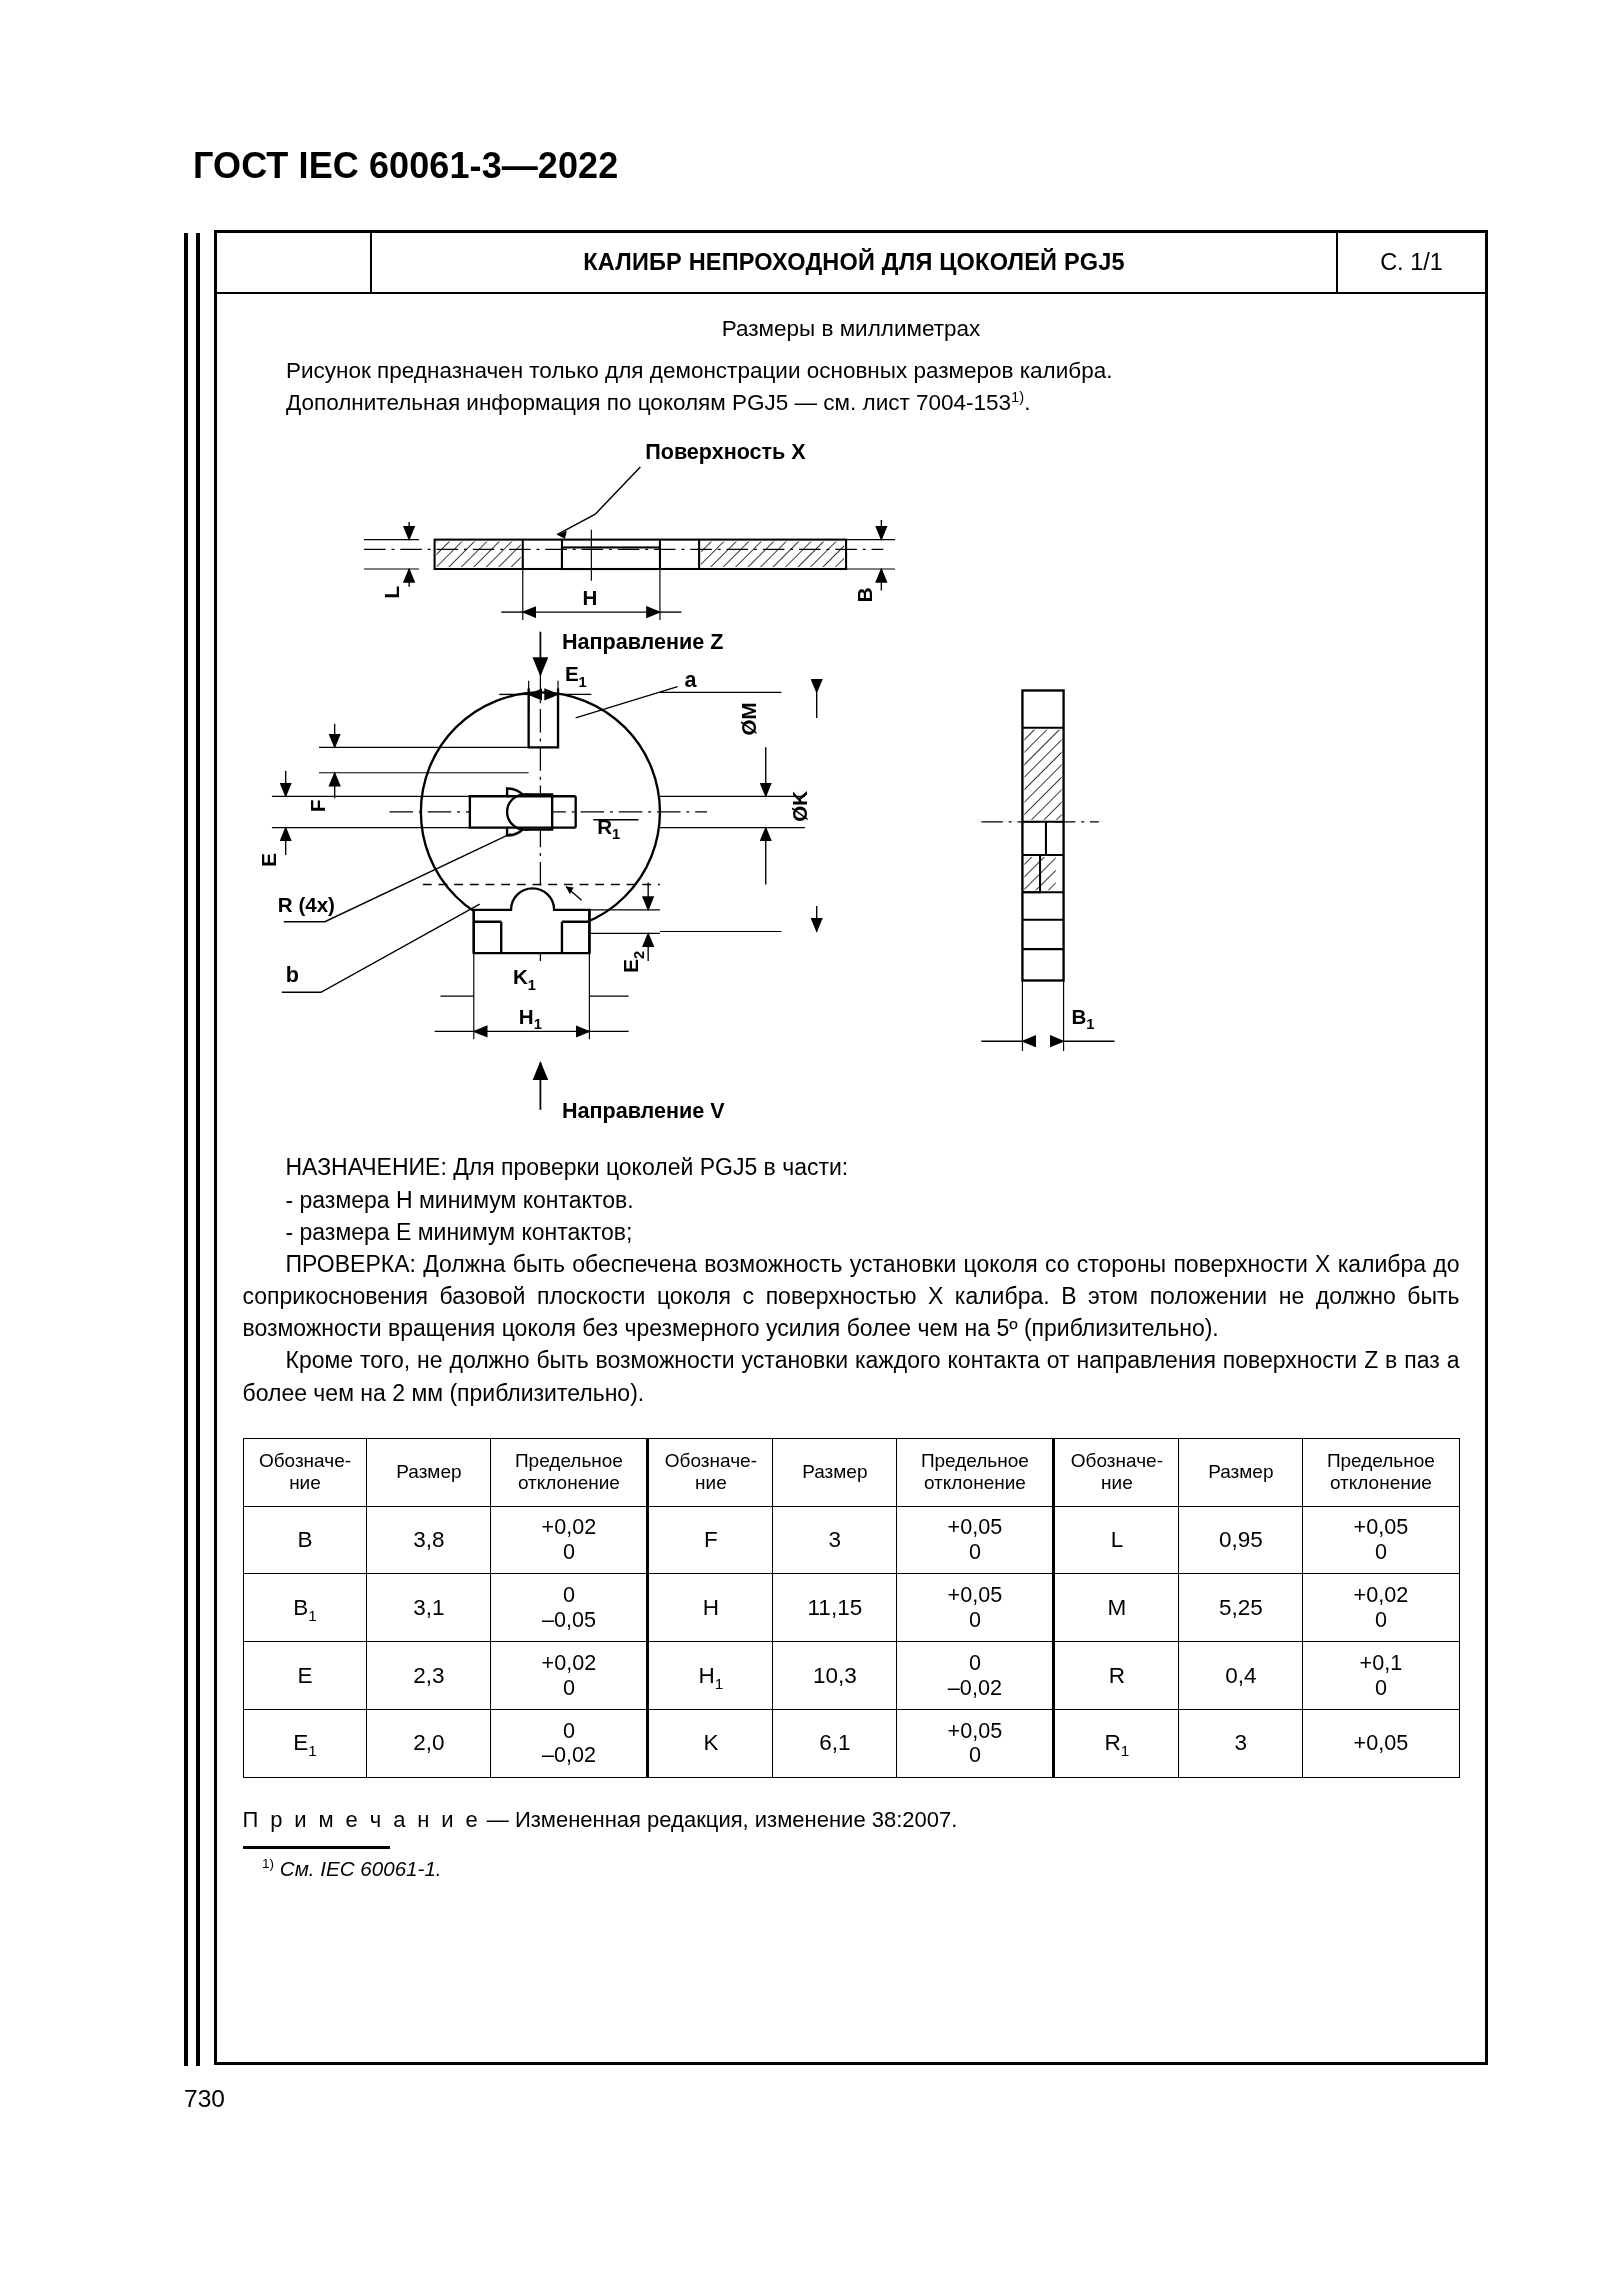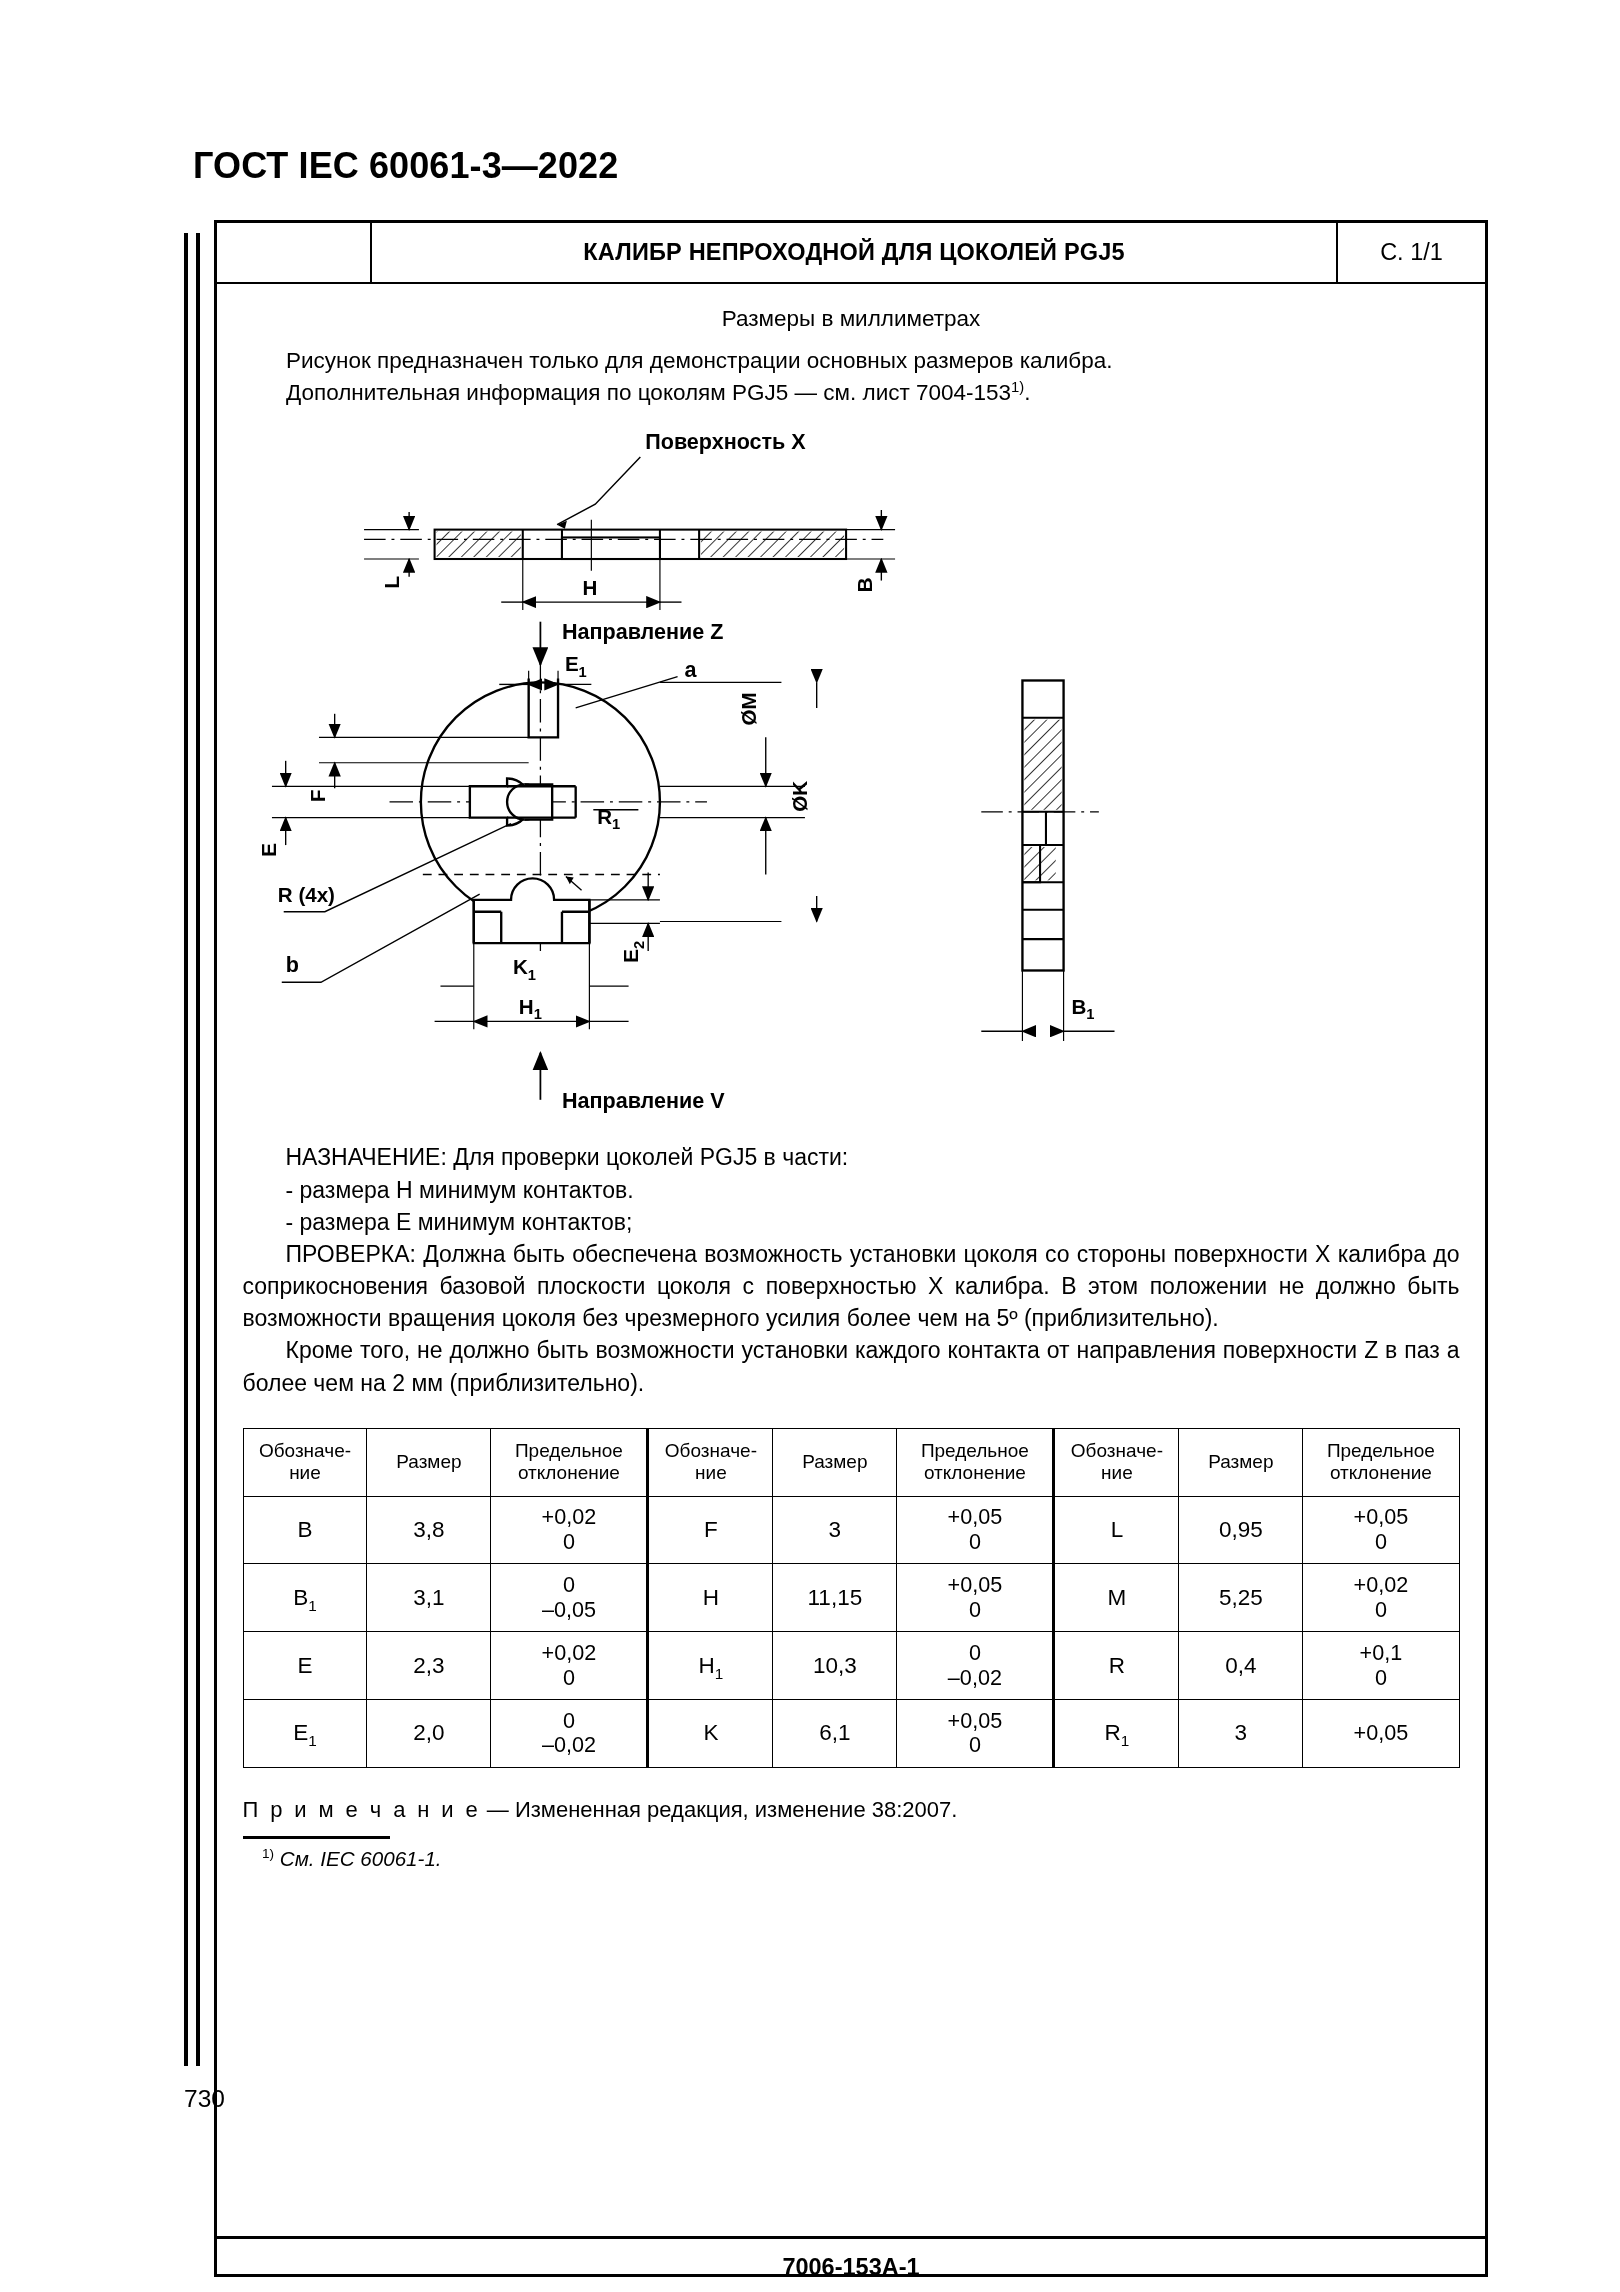--- a/index.html
+++ b/index.html
@@ -17,22 +17,22 @@
     font-size:36px;font-weight:bold;letter-spacing:0.1px;
   }
 
   
   .rule{position:absolute;background:#000;}
   .rule-a{left:184px;top:233px;width:3.9px;height:1833px;}
   .rule-b{left:196px;top:233px;width:3.9px;height:1833px;}
 
   
   .sheet{
-    position:absolute;left:214px;top:220px;
-    width:1274px;height:2057px;
+    position:absolute;left:214px;top:230px;
+    width:1274px;height:1835px;
     border:3.9px solid #000;
     box-sizing:border-box;
     background:#fff;
   }
 
   
   .sheet-header{
     display:flex;height:61px;
     border-bottom:2.9px solid #000;
     box-sizing:border-box;
@@ -432,21 +432,18 @@
 
       <div class="note">
         <span class="sp">П р и м е ч а н и е</span><span> — Измененная редакция, изменение 38:2007.</span>
       </div>
 
       <div class="fn-rule"></div>
       <div class="footnote">
         <sup>1)</sup><span> См. IEC 60061-1.</span>
       </div>
 
-      <div class="sheet-footer">
-        <span>7006-153А-1</span>
-      </div>
     </div>
   </div>
 
   <div class="folio">730</div>
 </div>
 
 
 </body></html>

